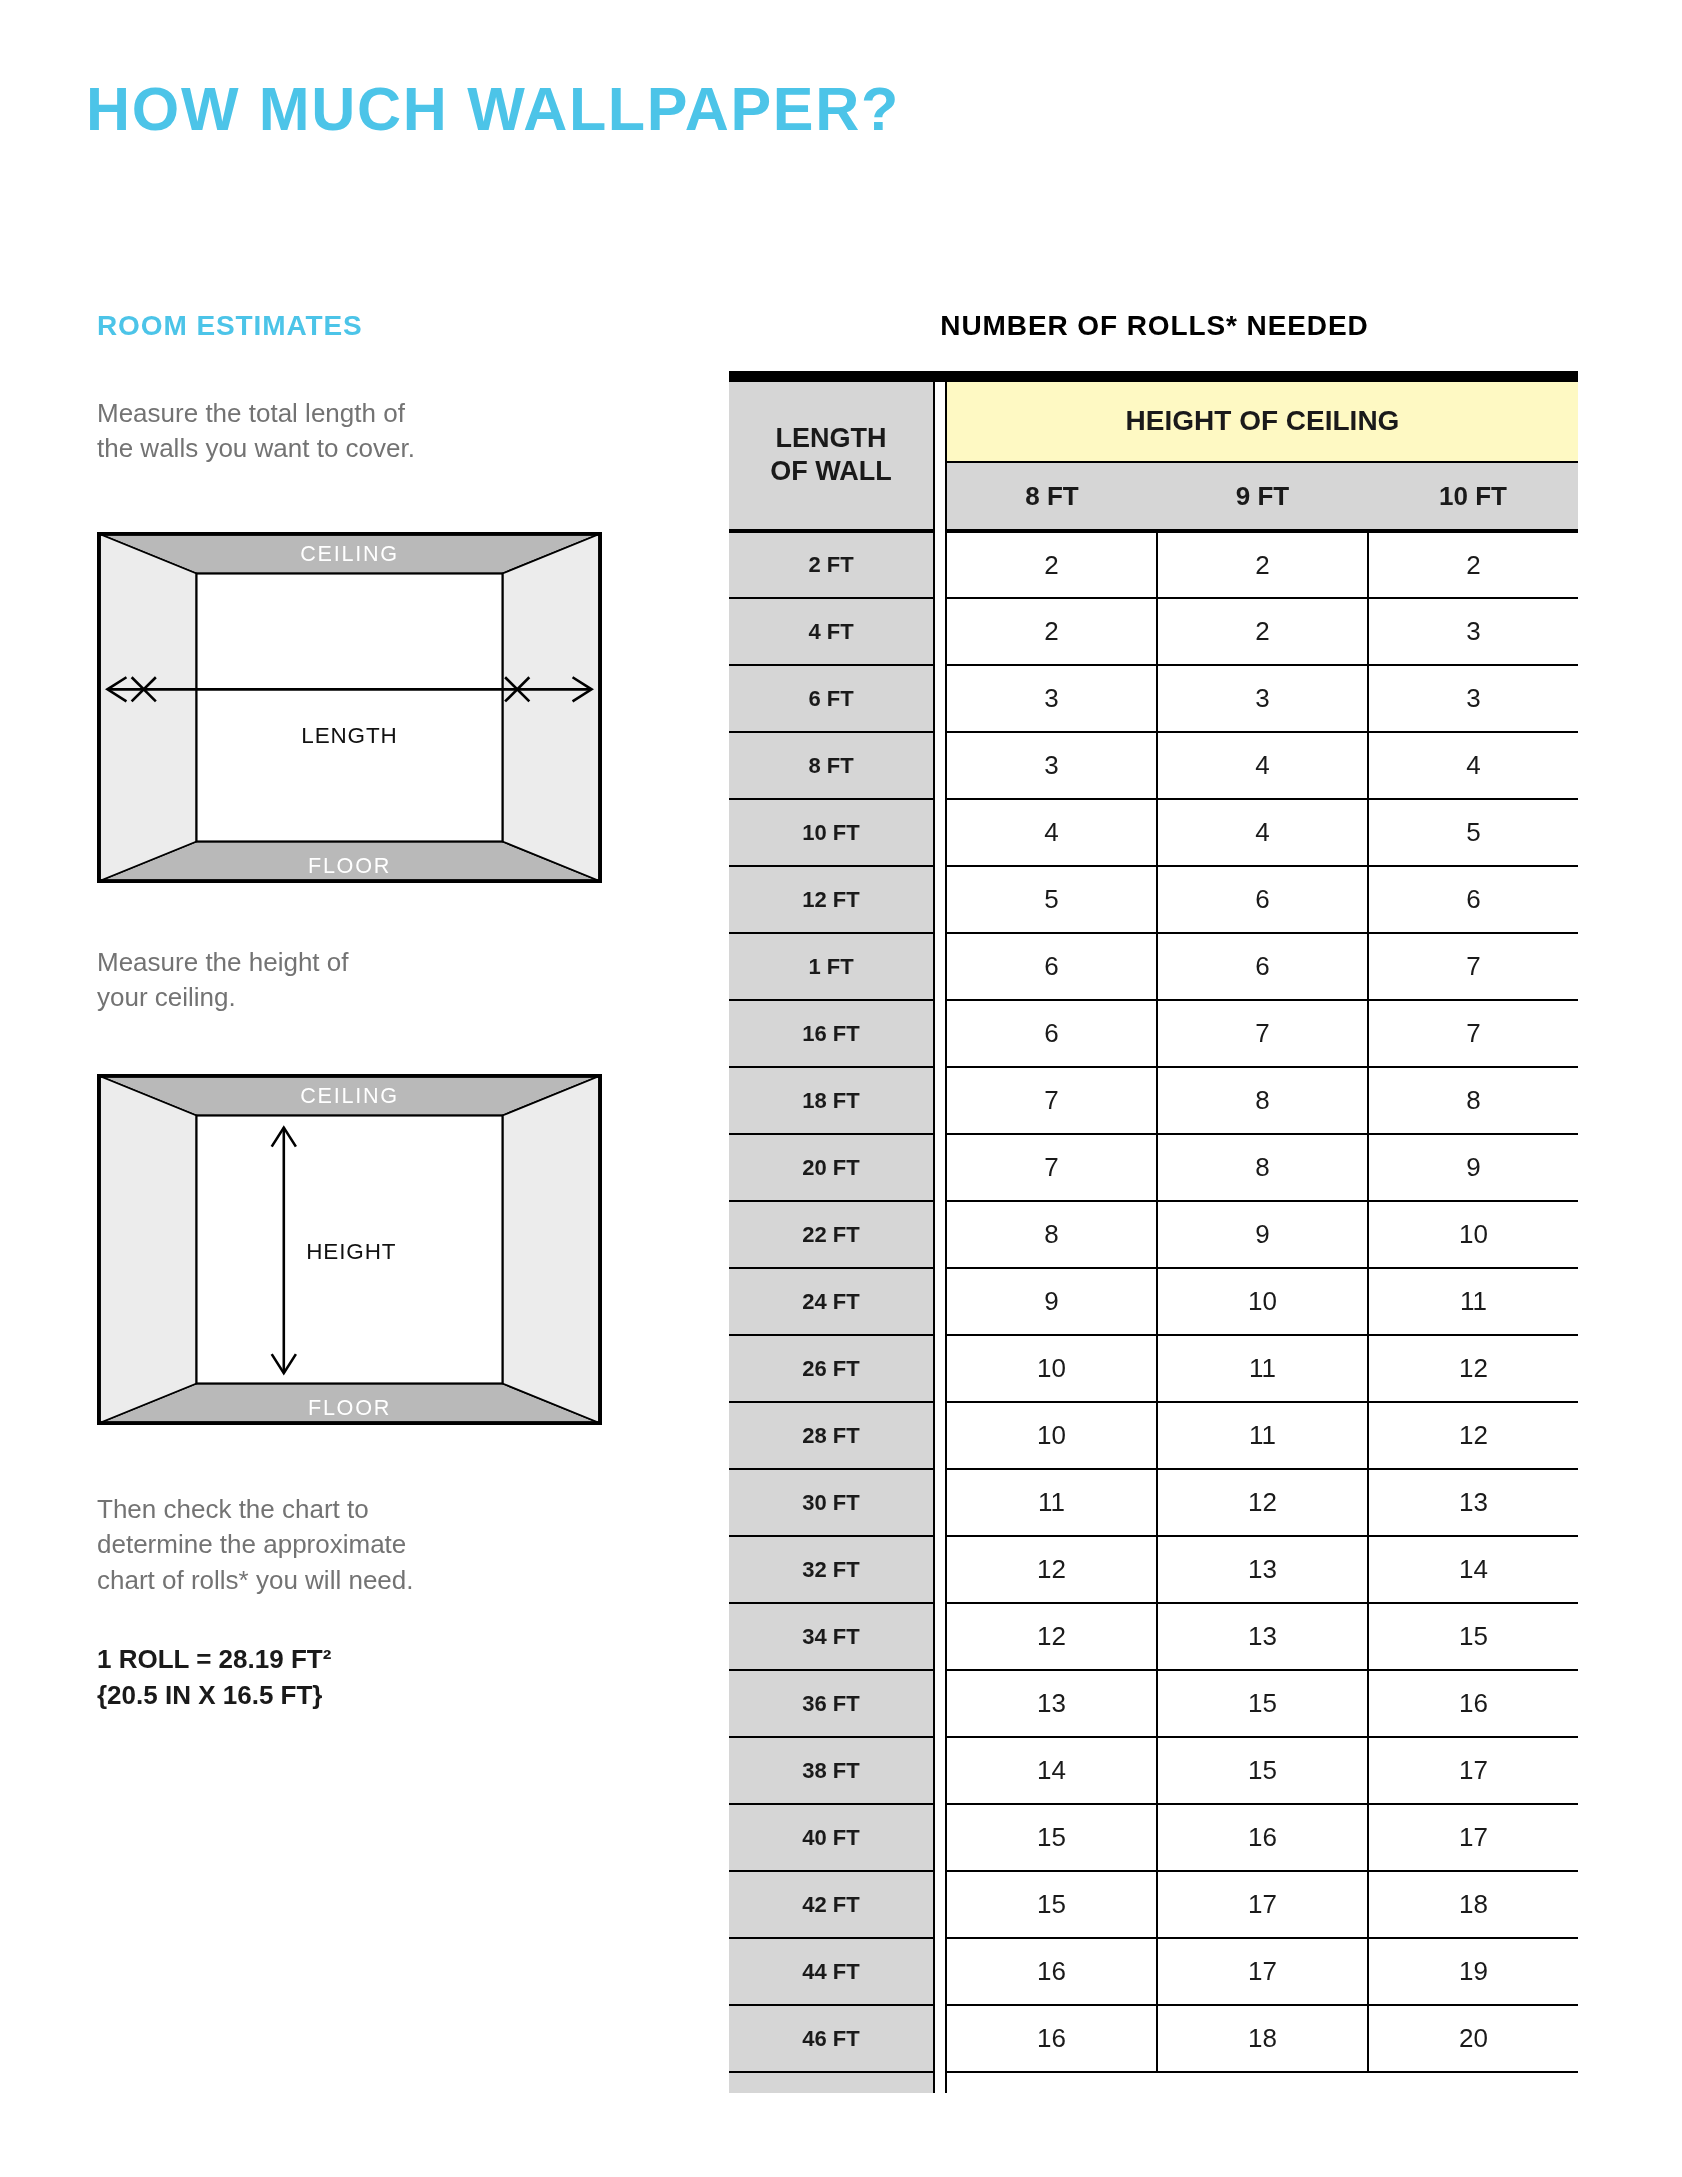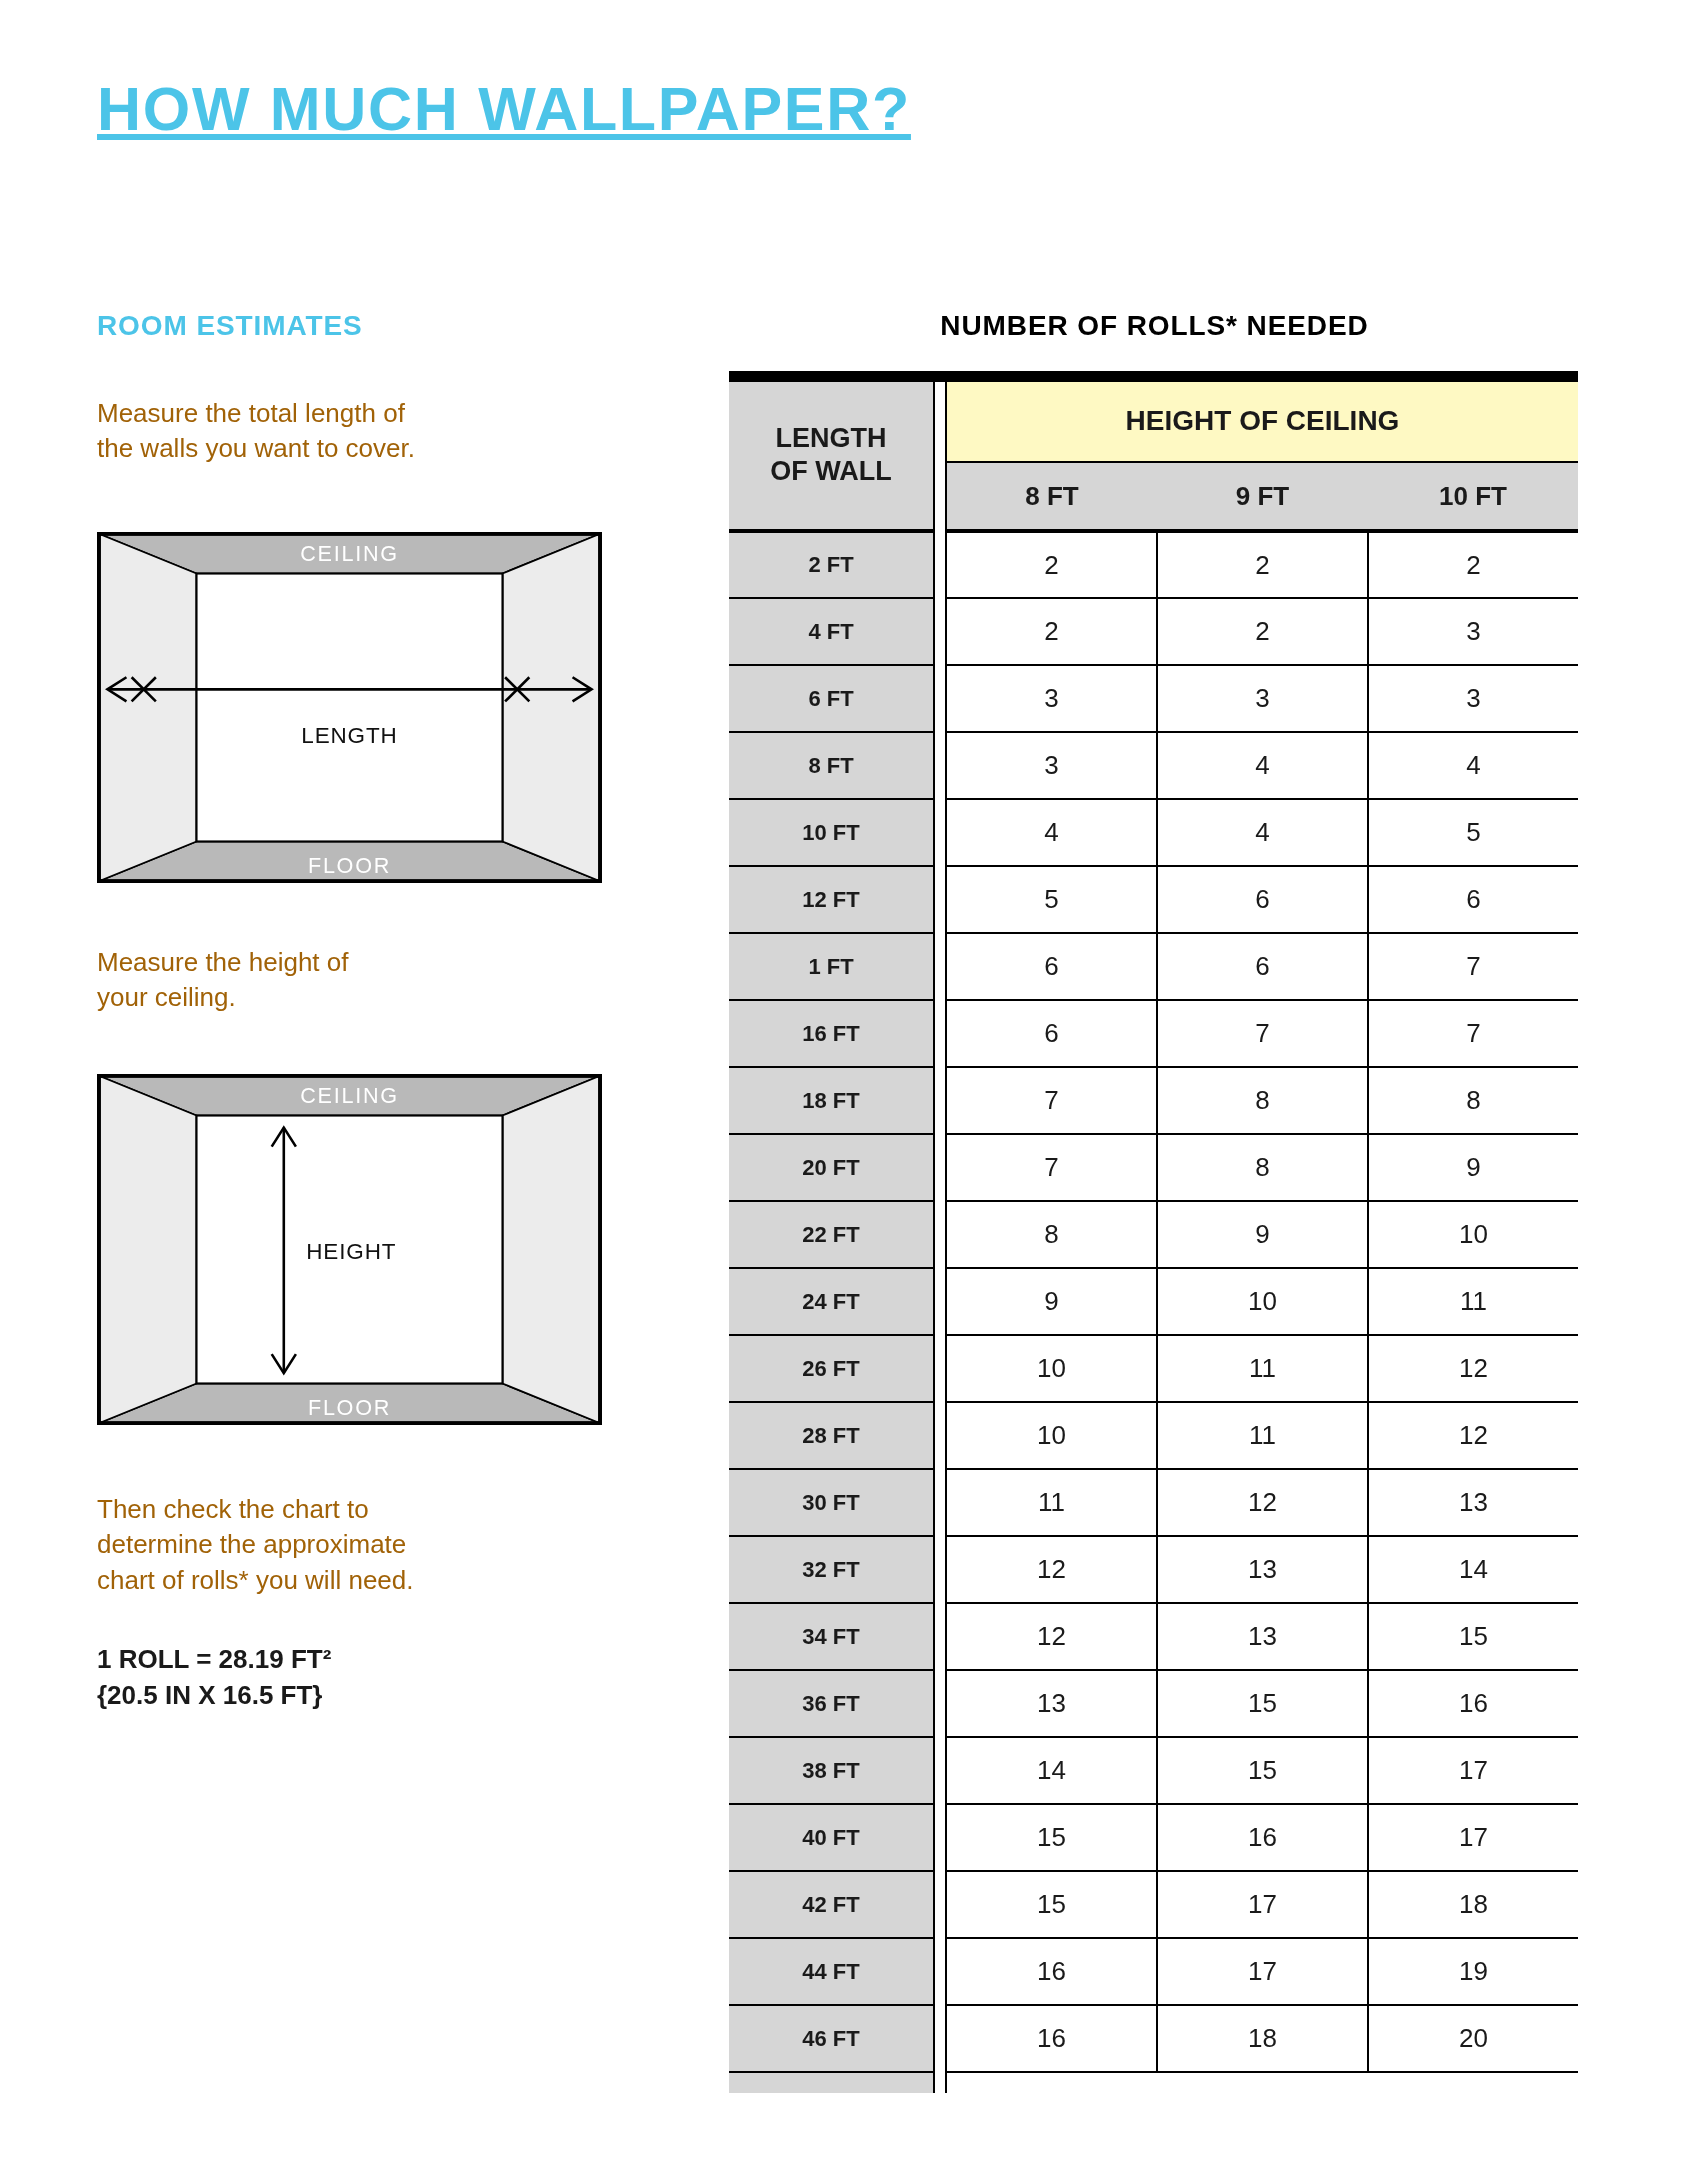--- a/index.html
+++ b/index.html
@@ -8,32 +8,31 @@
     width:1683px; height:2177px;
     background:#ffffff;
     font-family:"Liberation Sans","DejaVu Sans",sans-serif;
     color:#1a1a1a;
     position:relative;
     overflow:hidden;
   }
   .accent { color:#4CC4E8; }
 
   .page-title {
-    position:absolute; left:97px; top:74px;
+    position:absolute; left:86px; top:74px;
     font-size:61px; font-weight:bold; letter-spacing:1.7px;
     margin:0;
-    text-decoration:underline;
   }
 
   
   .left-col { position:absolute; left:97px; top:310px; width:519px; }
   .section-title {
     font-size:28px; font-weight:bold; letter-spacing:0.9px; margin:0;
   }
-  .step { font-size:26px; line-height:1.35; margin:0; color:#a16207; }
+  .step { font-size:26px; line-height:1.35; margin:0; color:#737373; }
   .step-1 { margin-top:54px; }
   .room { display:block; width:505px; height:351px; }
   .svg-1 { margin-top:66px; }
   .step-2 { margin-top:62px; }
   .svg-2 { margin-top:59px; }
   .step-3 { margin-top:67px; }
   .footnote { margin-top:135px; font-size:26px; font-weight:bold; line-height:1.35; }
   .footnote .line2 { padding-left:22.5px; }
   .rollsize { margin-top:43px; font-size:26px; font-weight:bold; line-height:1.4; }
 

